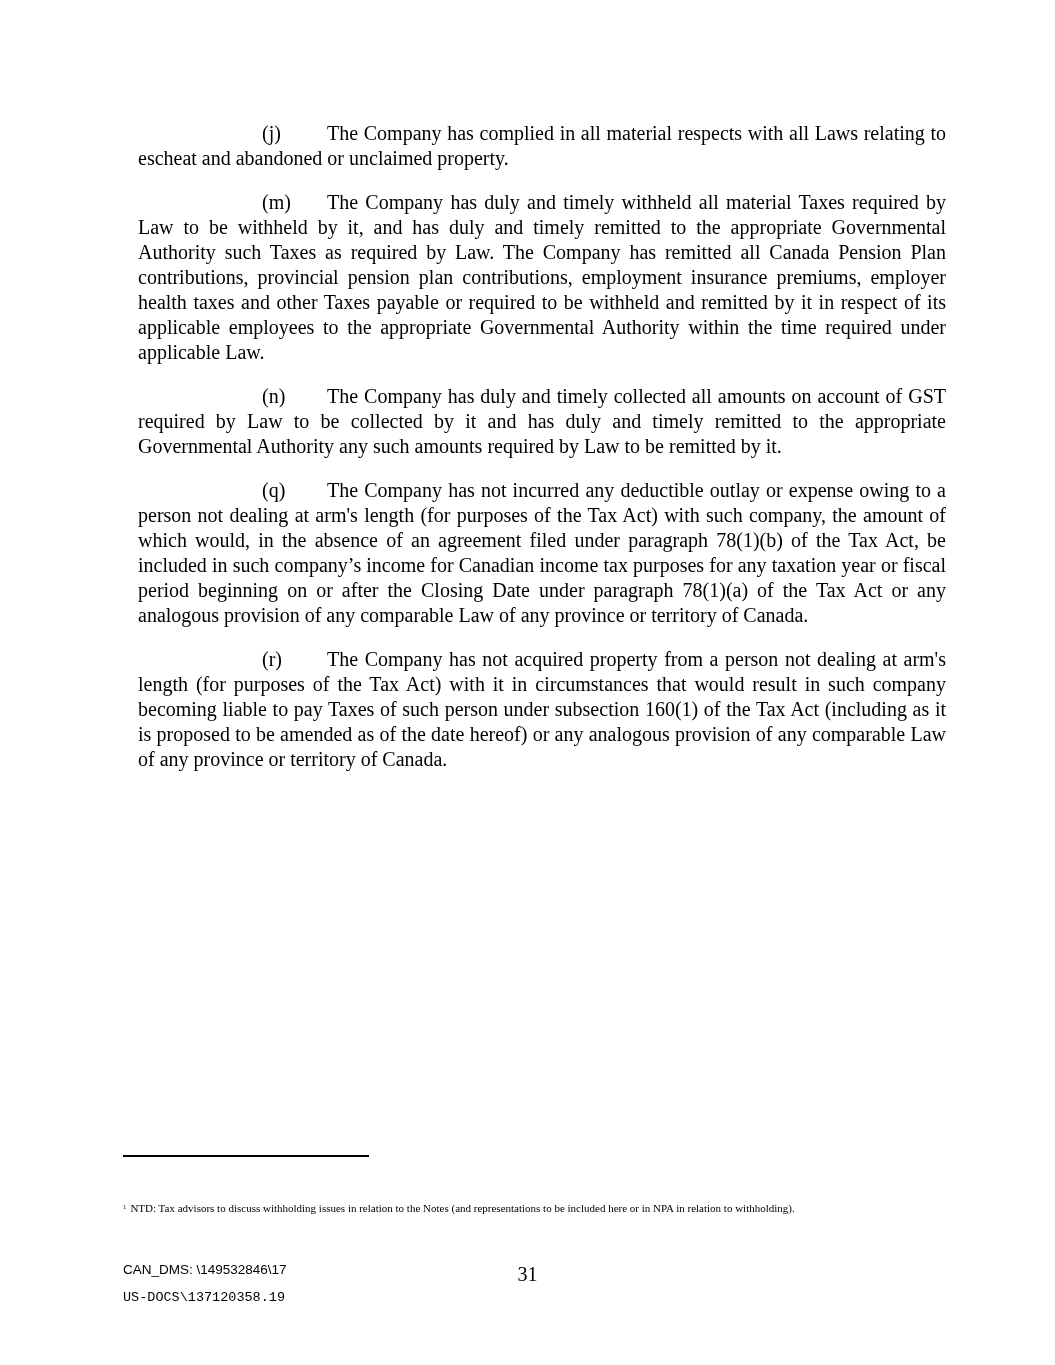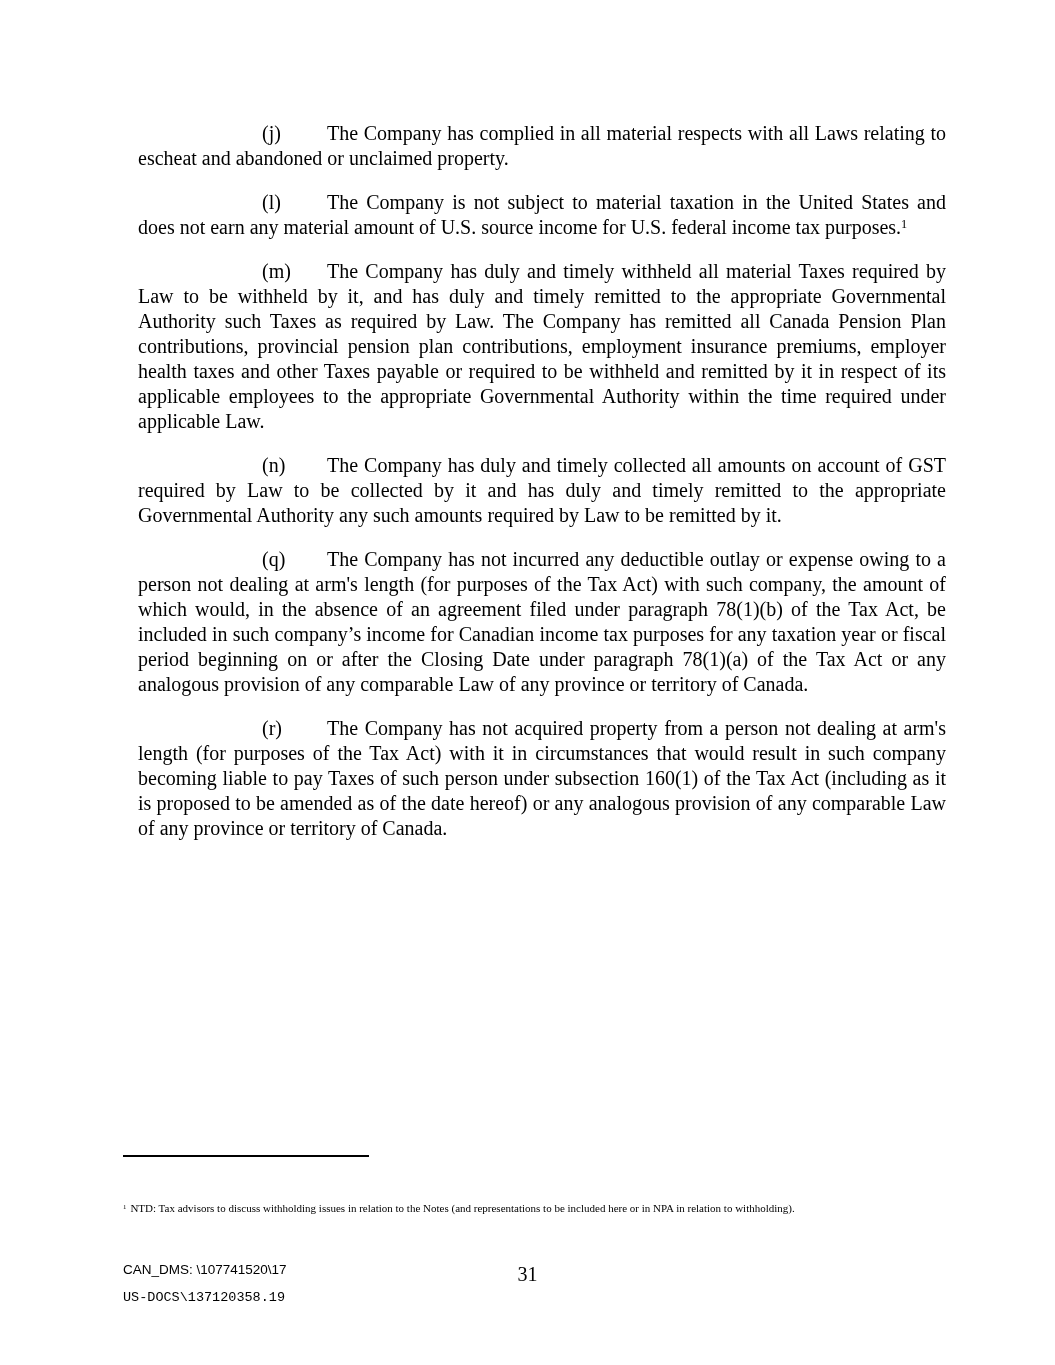--- a/index.html
+++ b/index.html
@@ -89,30 +89,29 @@
     font-size: 20px;
   }
 </style>
 </head>
 <body>
 
 <div class="page">
 
   <div class="content">
       <p class="para"><span class="para-label">(j)</span>The Company has complied in all material respects with all Laws relating to escheat and abandoned or unclaimed property.</p>
-      <p class="para"><span class="para-label">(l)</span>The Company is not subject to material taxation in the United States and does not earn any material amount of U.S. source income for U.S. federal income tax purposes.<sup class="fn-ref">1</sup></p>
       <p class="para"><span class="para-label">(m)</span>The Company has duly and timely withheld all material Taxes required by Law to be withheld by it, and has duly and timely remitted to the appropriate Governmental Authority such Taxes as required by Law. The Company has remitted all Canada Pension Plan contributions, provincial pension plan contributions, employment insurance premiums, employer health taxes and other Taxes payable or required to be withheld and remitted by it in respect of its applicable employees to the appropriate Governmental Authority within the time required under applicable Law.</p>
       <p class="para"><span class="para-label">(n)</span>The Company has duly and timely collected all amounts on account of GST required by Law to be collected by it and has duly and timely remitted to the appropriate Governmental Authority any such amounts required by Law to be remitted by it.</p>
       <p class="para"><span class="para-label">(q)</span>The Company has not incurred any deductible outlay or expense owing to a person not dealing at arm's length (for purposes of the Tax Act) with such company, the amount of which would, in the absence of an agreement filed under paragraph 78(1)(b) of the Tax Act, be included in such company’s income for Canadian income tax purposes for any taxation year or fiscal period beginning on or after the Closing Date under paragraph 78(1)(a) of the Tax Act or any analogous provision of any comparable Law of any province or territory of Canada.</p>
       <p class="para"><span class="para-label">(r)</span>The Company has not acquired property from a person not dealing at arm's length (for purposes of the Tax Act) with it in circumstances that would result in such company becoming liable to pay Taxes of such person under subsection 160(1) of the Tax Act (including as it is proposed to be amended as of the date hereof) or any analogous provision of any comparable Law of any province or territory of Canada.</p>
     </div>
 
   <div class="footnote-rule"></div>
 
   <div class="footnote"><sup class="fn-marker">1</sup><span>NTD: Tax advisors to discuss withholding issues in relation to the Notes (and representations to be included here or in NPA in relation to withholding).</span></div>
 
-  <div class="footer-doc-id-1">CAN_DMS: \107741520\17</div>
+  <div class="footer-doc-id-1">CAN_DMS: \149532846\17</div>
 
   <div class="page-number">31</div>
 
   <div class="footer-doc-id-2">US-DOCS\137120358.19</div>
 
 </div>
 
 </body></html>

